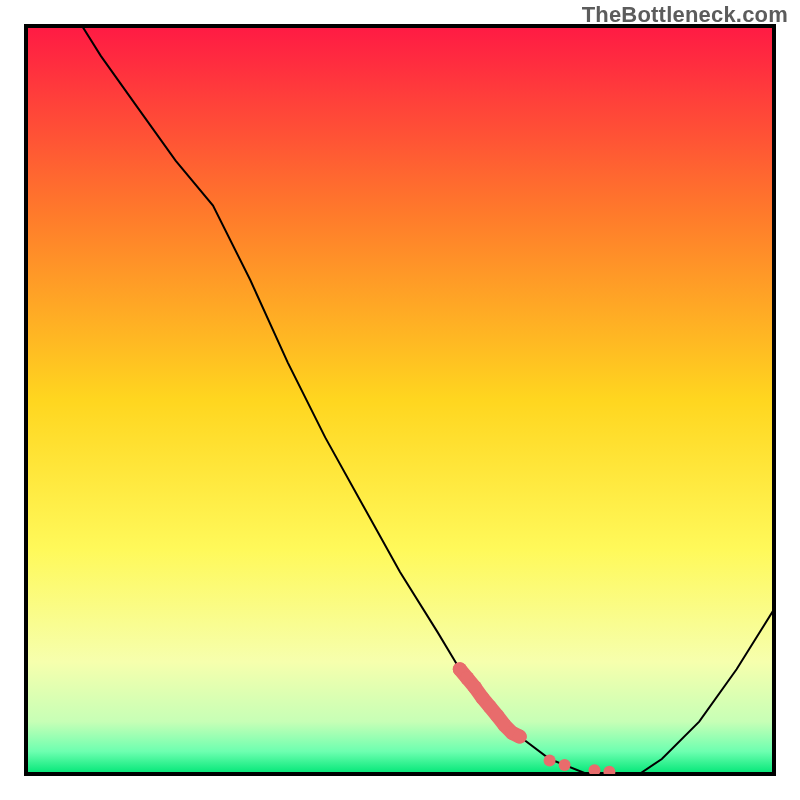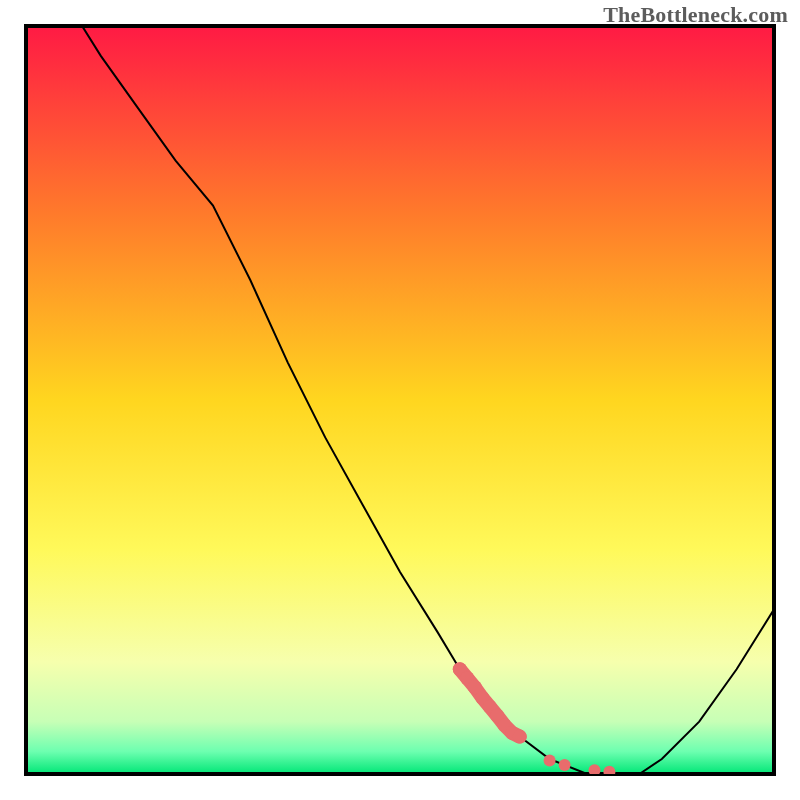--- a/index.html
+++ b/index.html
@@ -8,21 +8,20 @@
     width: 800px;
     height: 800px;
     background: #ffffff;
     font-family: Arial, Helvetica, sans-serif;
     overflow: hidden;
   }
   .chart-wrap {
     position: relative;
     width: 800px;
     height: 800px;
-    font-family: Liberation Serif, serif;
   }
   .watermark {
     position: absolute;
     top: 2px;
     right: 12px;
     font-size: 22px;
     font-weight: 600;
     color: #5c5c5c;
     letter-spacing: 0.2px;
     z-index: 10;

